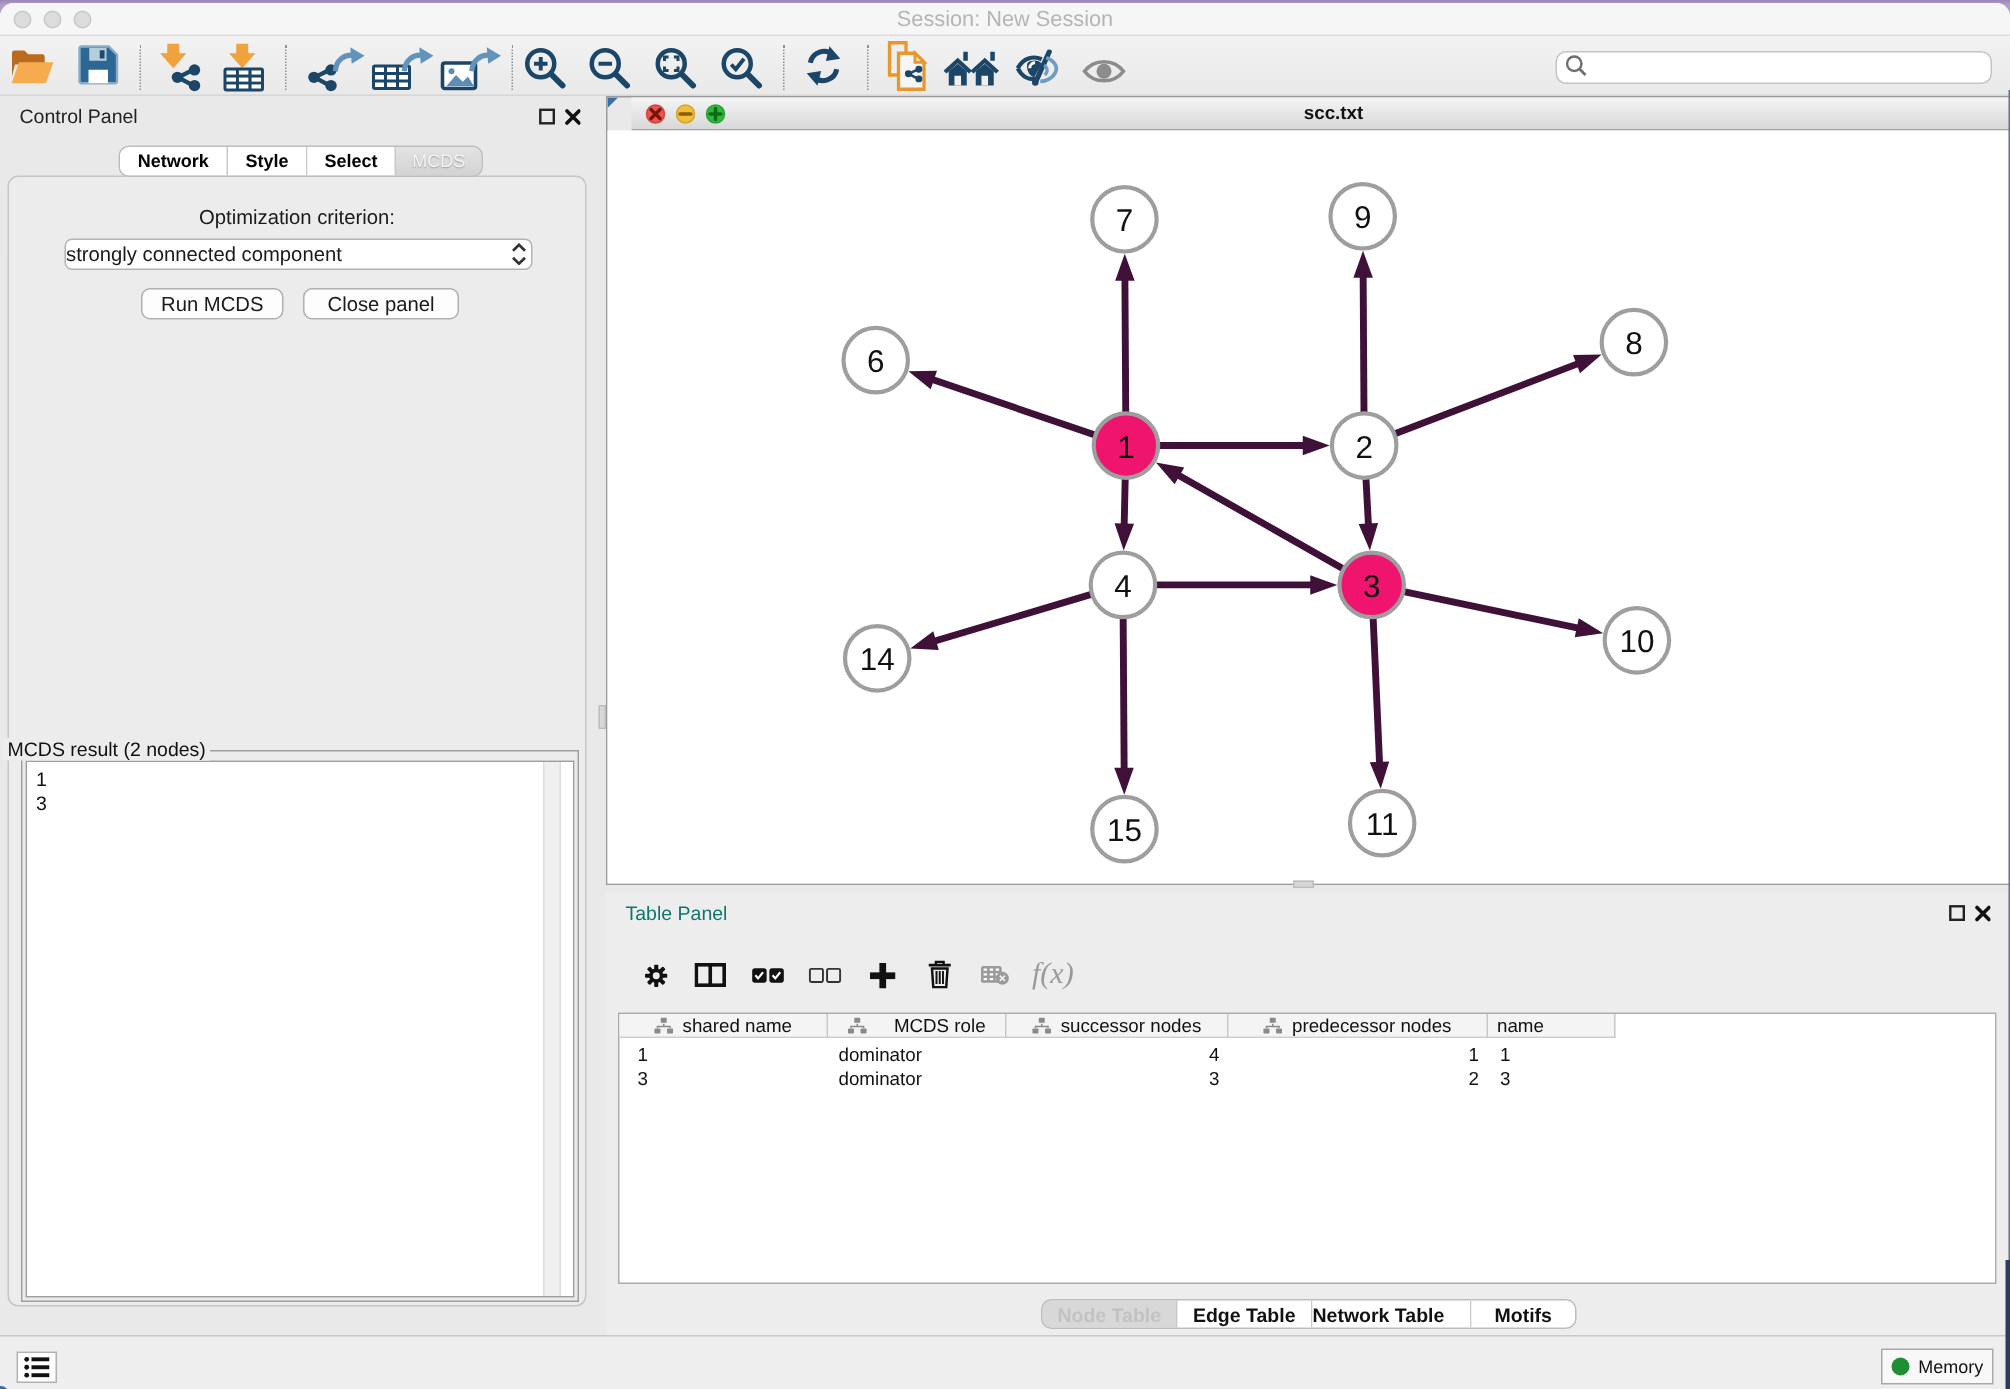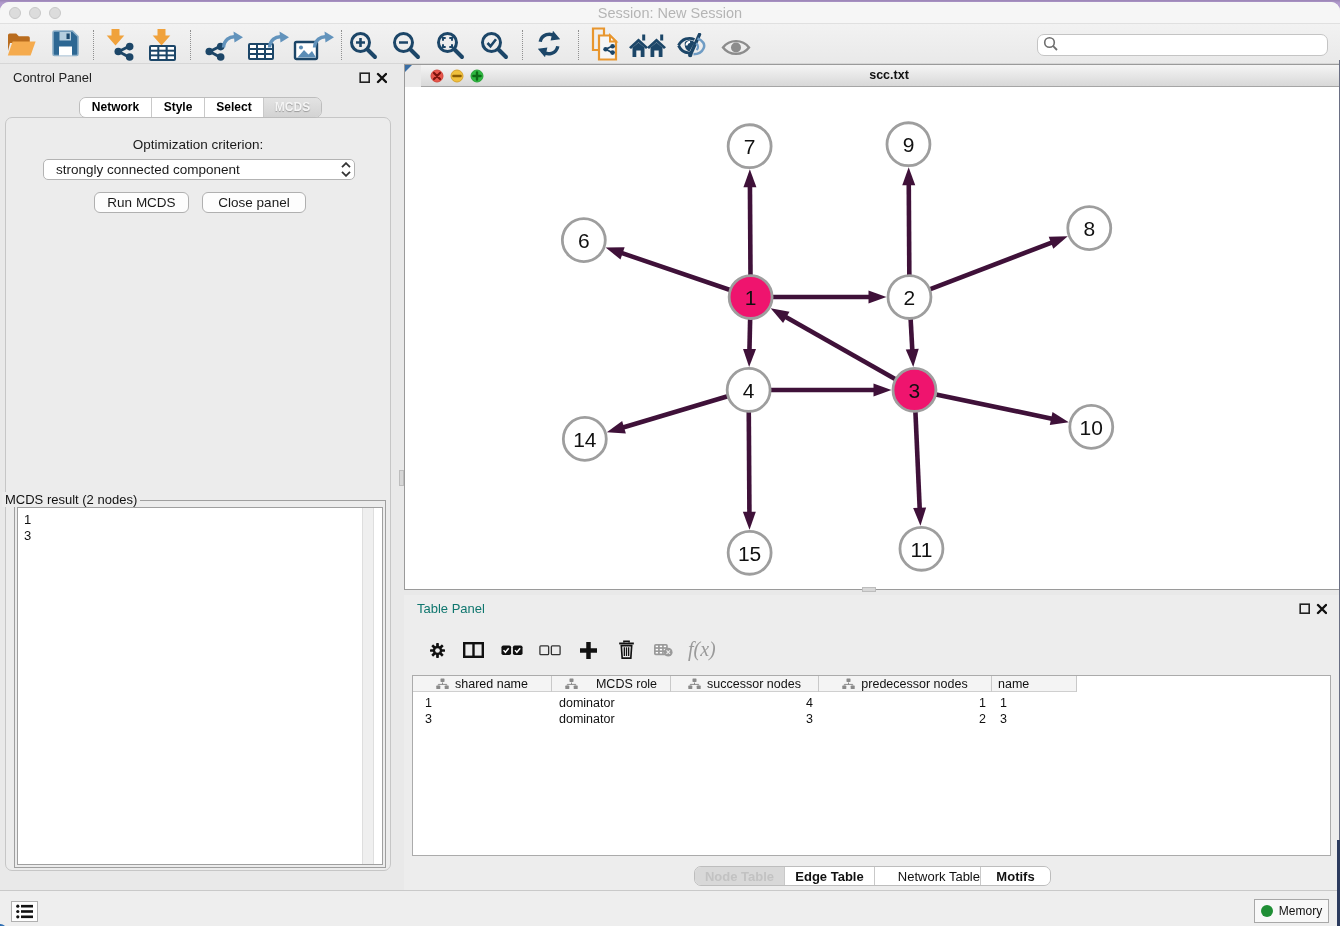--- a/index.html
+++ b/index.html
@@ -175,24 +175,24 @@
 <div class="abs" style="left:13px;top:68px;font-size:13px;color:#222">Control Panel</div>
 <div style="position:absolute;left:359px;top:70px;line-height:0"><svg width="28" height="12" viewBox="0 0 28 12">
 <rect x="1.2" y="1.2" width="9" height="9" fill="none" stroke="#222" stroke-width="1.6"></rect>
 <path d="M19 2 l8 8 M27 2 l-8 8" stroke="#111" stroke-width="2.4" stroke-linecap="round"></path>
       </svg></div>
 <div class="abs" style="left:5px;top:115px;width:386px;height:754px;background:#ececec;border:1px solid #c6c6c6;border-radius:7px"></div>
 <div class="abs" style="left:79px;top:95px;width:243px;height:21px;border:1px solid #bdbdbd;border-radius:7px;overflow:hidden;display:flex">
 <div style="width:72px;background:#fff;border-right:1px solid #c9c9c9;text-align:center;font-weight:bold;font-size:12px;line-height:19px">Network</div>
 <div style="width:53px;background:#fff;border-right:1px solid #c9c9c9;text-align:center;font-weight:bold;font-size:12px;line-height:19px">Style</div>
 <div style="width:59px;background:#fff;border-right:1px solid #c9c9c9;text-align:center;font-weight:bold;font-size:12px;line-height:19px">Select</div>
-<div style="flex:1;background:linear-gradient(#e3e3e3,#d3d3d3);text-align:center;font-weight:bold;font-size:12px;line-height:19px;color:#f5f5f5;text-shadow:0 1px 1px #9a9a9a">MCDS</div>
+<div style="flex:1;background:linear-gradient(#e3e3e3,#d3d3d3);text-align:center;font-weight:normal;font-size:12px;line-height:19px;color:#f5f5f5;text-shadow:0 1px 1px #9a9a9a">MCDS</div>
 </div>
 <div class="abs" style="left:5px;top:135px;width:386px;text-align:center;font-size:13.5px;color:#1a1a1a">Optimization criterion:</div>
-<div class="abs" style="left:43px;top:157px;width:312px;height:21px;background:#fff;border:1px solid #b3b3b3;border-radius:5px;font-size:13.5px;color:#1a1a1a;line-height:19px;padding-left:12px">strongly connected component</div>
+<div class="abs" style="left:43px;top:157px;width:312px;height:21px;background:#fff;border:1px solid #b3b3b3;border-radius:5px;font-size:13.5px;color:#1a1a1a;line-height:19px;">strongly connected component</div>
 <div style="position:absolute;left:340px;top:160px;line-height:0"><svg width="12" height="15" viewBox="0 0 12 15">
         <path d="M2 5.2 L6 1.2 L10 5.2" fill="none" stroke="#333" stroke-width="1.8"></path>
         <path d="M2 9.8 L6 13.8 L10 9.8" fill="none" stroke="#333" stroke-width="1.8"></path>
       </svg></div>
 <div class="abs" style="left:94px;top:190px;width:95px;height:21px;background:#fdfdfd;border:1px solid #b0b0b0;border-radius:6px;text-align:center;font-size:13.5px;line-height:19px;color:#1a1a1a">Run MCDS</div>
 <div class="abs" style="left:202px;top:190px;width:104px;height:21px;background:#fdfdfd;border:1px solid #b0b0b0;border-radius:6px;text-align:center;font-size:13.5px;line-height:19px;color:#1a1a1a">Close panel</div>
 <div class="abs" style="left:14px;top:498px;width:372px;height:368px;border:1px solid #9f9f9f"></div>
 <div class="abs" style="left:17px;top:505px;width:366px;height:358px;background:#fff;border:1px solid #9f9f9f;font-size:13px;color:#111;line-height:16px;padding:4px 0 0 6px">1<br>3</div>
 <div class="abs" style="left:362px;top:506px;width:12px;height:356px;background:#efefef;border-left:1px solid #dedede;border-right:1px solid #dedede"></div>
 <div class="abs" style="left:2px;top:490px;background:#ececec;padding:0 3px;font-size:13px;color:#111">MCDS result (2 nodes)</div>
@@ -392,21 +392,21 @@
 <div class="abs" style="left:587px;top:20px;font-size:12.5px;color:#111">1</div>
 <div class="abs" style="left:12px;top:36px;font-size:12.5px;color:#111">3</div>
 <div class="abs" style="left:146px;top:36px;font-size:12.5px;color:#111">dominator</div>
 <div class="abs" style="left:258px;top:36px;width:142px;text-align:right;font-size:12.5px;color:#111">3</div>
 <div class="abs" style="left:406px;top:36px;width:167px;text-align:right;font-size:12.5px;color:#111">2</div>
 <div class="abs" style="left:587px;top:36px;font-size:12.5px;color:#111">3</div>
 </div>
 <div class="abs" style="left:290px;top:271px;height:20px;border:1px solid #bdbdbd;border-radius:7px;overflow:hidden;display:flex">
 <div style="width:90px;background:#d8d8d8;border-right:1px solid #c9c9c9;text-align:center;font-weight:bold;font-size:13px;line-height:19px;color:#c2c2c2">Node Table</div>
 <div style="width:90px;background:#fff;border-right:1px solid #c9c9c9;text-align:center;font-weight:bold;font-size:13px;line-height:19px;color:#111">Edge Table</div>
-<div style="width:106px;background:#fff;border-right:1px solid #c9c9c9;text-align:right;font-weight:normal;font-size:13px;line-height:19px;color:#111">Network Table</div>
+<div style="width:106px;background:#fff;border-right:1px solid #c9c9c9;text-align:left;font-weight:bold;font-size:13px;line-height:19px;color:#111">Network Table</div>
 <div style="width:69px;background:#fff;text-align:center;font-weight:bold;font-size:13px;line-height:19px;color:#111">Motifs</div>
 </div>
 </div>
 <div class="abs" style="left:0;top:888px;width:1340px;height:36px;background:#eeeeee;border-top:1px solid #c9c9c9">
 <div class="abs" style="left:11px;top:10px;width:27px;height:21px;background:#fdfdfd;border:1px solid #b0b0b0;display:flex;align-items:center;justify-content:center">
         <svg width="17" height="15" viewBox="0 0 17 15">
           <g fill="#111">
             <circle cx="1.8" cy="2.2" r="1.6"></circle>
             <circle cx="1.8" cy="7.5" r="1.6"></circle>
             <circle cx="1.8" cy="12.8" r="1.6"></circle>

